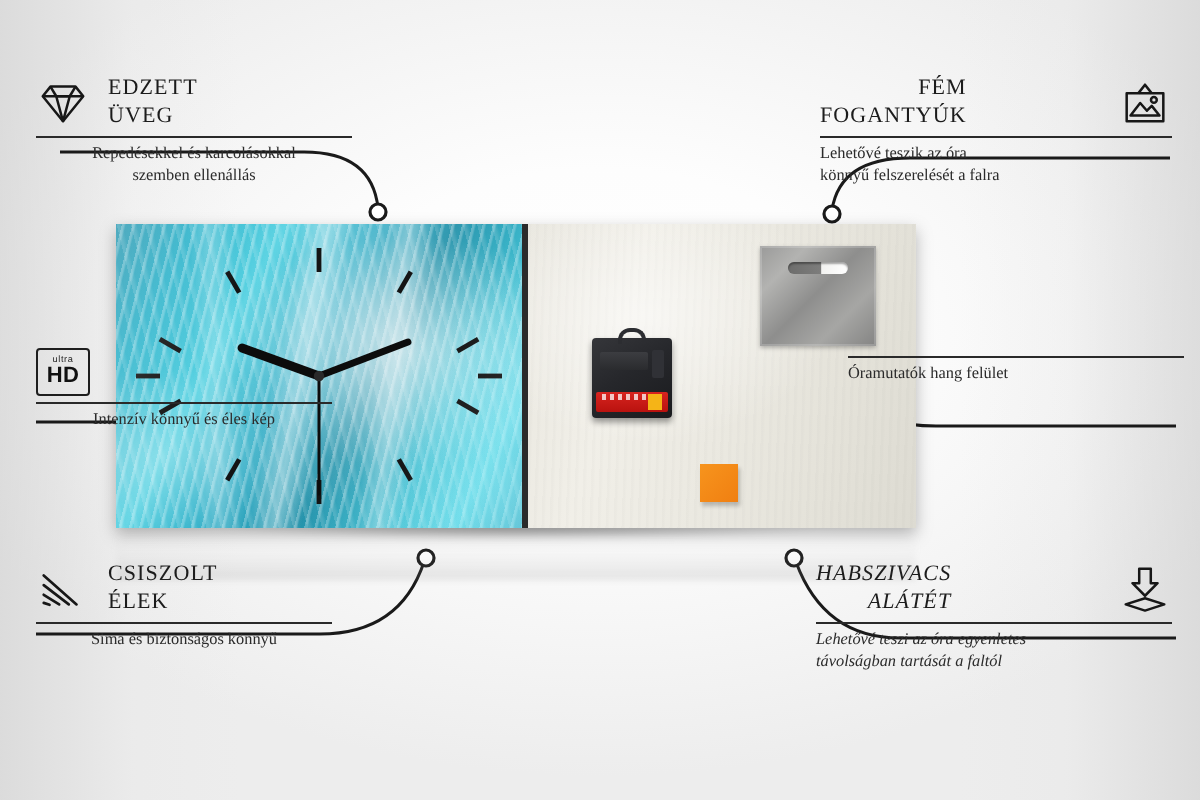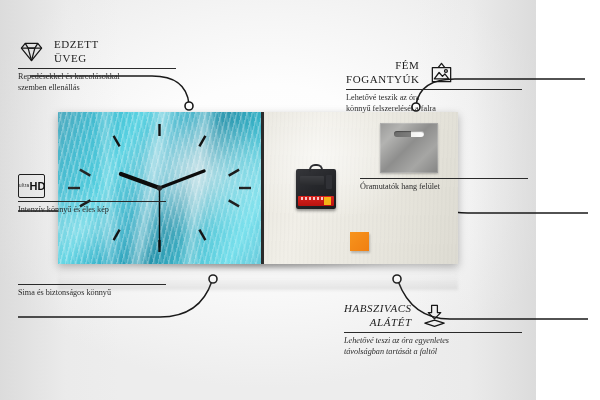--- a/index.html
+++ b/index.html
@@ -4,21 +4,21 @@
 <style>
   * { margin:0; padding:0; box-sizing:border-box; }
   html,body { width:600px; height:400px; }
   body {
     font-family: "Liberation Serif", serif;
     background:#ffffff;
     position:relative;
     overflow:hidden;
   }
   #stage {
-    position:absolute; inset:0; width:536px; height:400px;
+    position:absolute; inset:0; width:600px; height:400px;
     background:
       radial-gradient(ellipse 58% 55% at 50% 42%, #ffffff 0%, #fdfdfd 38%, #f6f6f6 66%, #ededed 100%),
       linear-gradient(180deg,#f2f2f2 0%, #fafafa 22%, #ffffff 48%, #fbfbfb 72%, #ebebeb 100%);
   }
   .vign-l, .vign-r {
     position:absolute; top:0; bottom:0; width:120px; pointer-events:none;
   }
   .vign-l { left:0; background:linear-gradient(90deg, rgba(205,205,205,.55) 0%, rgba(225,225,225,.18) 55%, rgba(255,255,255,0) 100%); }
   .vign-r { right:0; background:linear-gradient(270deg, rgba(205,205,205,.55) 0%, rgba(225,225,225,.18) 55%, rgba(255,255,255,0) 100%); }
 
@@ -135,51 +135,51 @@
   #floor-shadow {
     position:absolute; left:52px; top:262px; width:414px; height:10px;
     background:radial-gradient(ellipse 50% 100% at 50% 0%, rgba(0,0,0,.38) 0%, rgba(0,0,0,0) 75%);
     filter:blur(2px);
   }
 
   
   .callout { position:absolute; }
   .co-head { display:flex; align-items:center; gap:9px; }
   .co-left .co-head { justify-content:flex-start; }
-  .co-right .co-head { justify-content:flex-start;margin-top:21px; }
+  .co-right .co-head { justify-content:space-between; }
   .co-title {
     font-family:"Liberation Serif", serif;
     font-size:11px;
     letter-spacing:.55px;
     color:#1c1c1c;
     line-height:13.5px;
     font-variant:small-caps;
     text-transform:uppercase;
     white-space:pre-line;
   }
   .co-left .co-title { text-align:left; }
   .co-right .co-title { text-align:right; }
   .co-rule { height:1px; background:#2a2a2a; margin:3px 0 3px; }
   .co-desc {
     font-family:"Liberation Serif", serif;
     font-size:8.2px;
     line-height:10.5px;
     color:#2b2b2b;
     white-space:pre-line;
   }
-  .co-left .co-desc { text-align:left; }
+  .co-left .co-desc { text-align:center; }
   .co-right .co-desc { text-align:left; }
   .ico { width:27px; height:27px; flex:0 0 27px; display:block; }
   .ico svg { display:block; width:27px; height:27px; }
 
   .hd-badge {
     width:27px; height:24px; flex:0 0 27px;
     border:1.4px solid #1e1e1e;
     border-radius:2px;
-    display:flex; flex-direction:row; align-items:center; justify-content:space-between;
+    display:flex; flex-direction:column; align-items:center; justify-content:center;
     line-height:1;
   }
   .hd-ultra { font-size:4.6px; letter-spacing:.3px; color:#1e1e1e; font-family:"Liberation Sans", sans-serif; }
   .hd-main { font-size:11px; font-weight:bold; color:#111; font-family:"Liberation Sans", sans-serif; letter-spacing:.2px; }
 </style>
 </head>
 <body>
 
 <div id="stage">
 
@@ -281,20 +281,34 @@
       <span class="hd-badge">
         <span class="hd-ultra">ultra</span>
         <span class="hd-main">HD</span>
       </span>
     </div>
     <div class="co-rule"></div>
     <div class="co-desc">Intenzív könnyű és éles kép</div>
   </div>
 
   <div class="callout co-left" style="left:18px; top:281px; width:148px;">
+    <div class="co-head">
+      <span class="ico">
+        <svg viewBox="0 0 28 28">
+            <g fill="none" stroke="#171717" stroke-width="1.4" stroke-linecap="round">
+          <path d="M4 7 L21 22"></path>
+              <path d="M4 12 L17 22"></path>
+              <path d="M4 17 L12 22"></path>
+              <path d="M4 21.2 L7 22.2"></path>
+        </g>
+          </svg>
+      </span>
+      <span class="co-title">CSISZOLT
+ÉLEK</span>
+    </div>
     <div class="co-rule"></div>
     <div class="co-desc">Sima és biztonságos könnyű</div>
   </div>
 
   <div class="callout co-right" style="right:14px; top:38px; width:176px;">
     <div class="co-head">
       <span class="co-title">FÉM
 FOGANTYÚK</span>
       <span class="ico">
         <svg viewBox="0 0 28 28">

